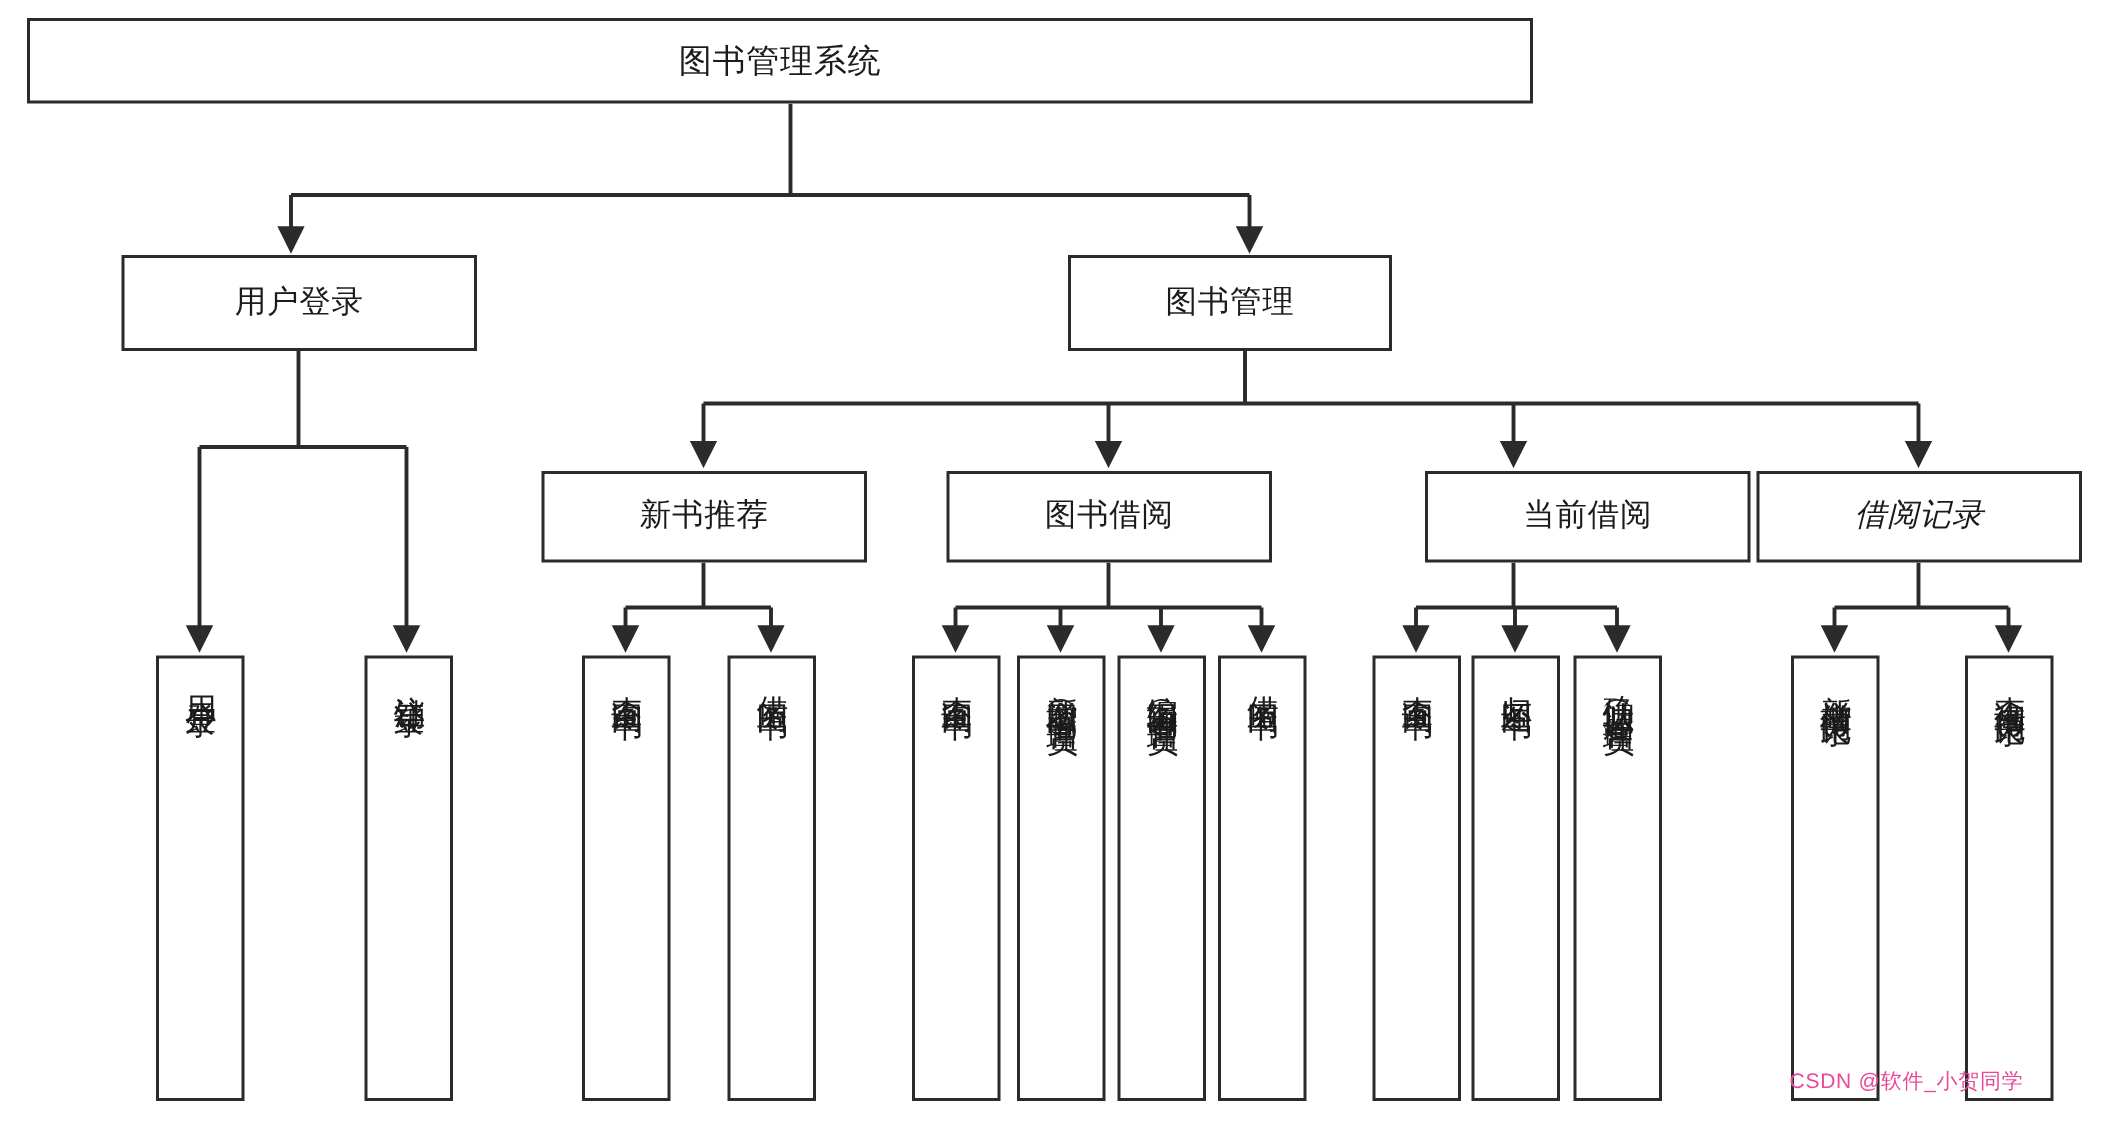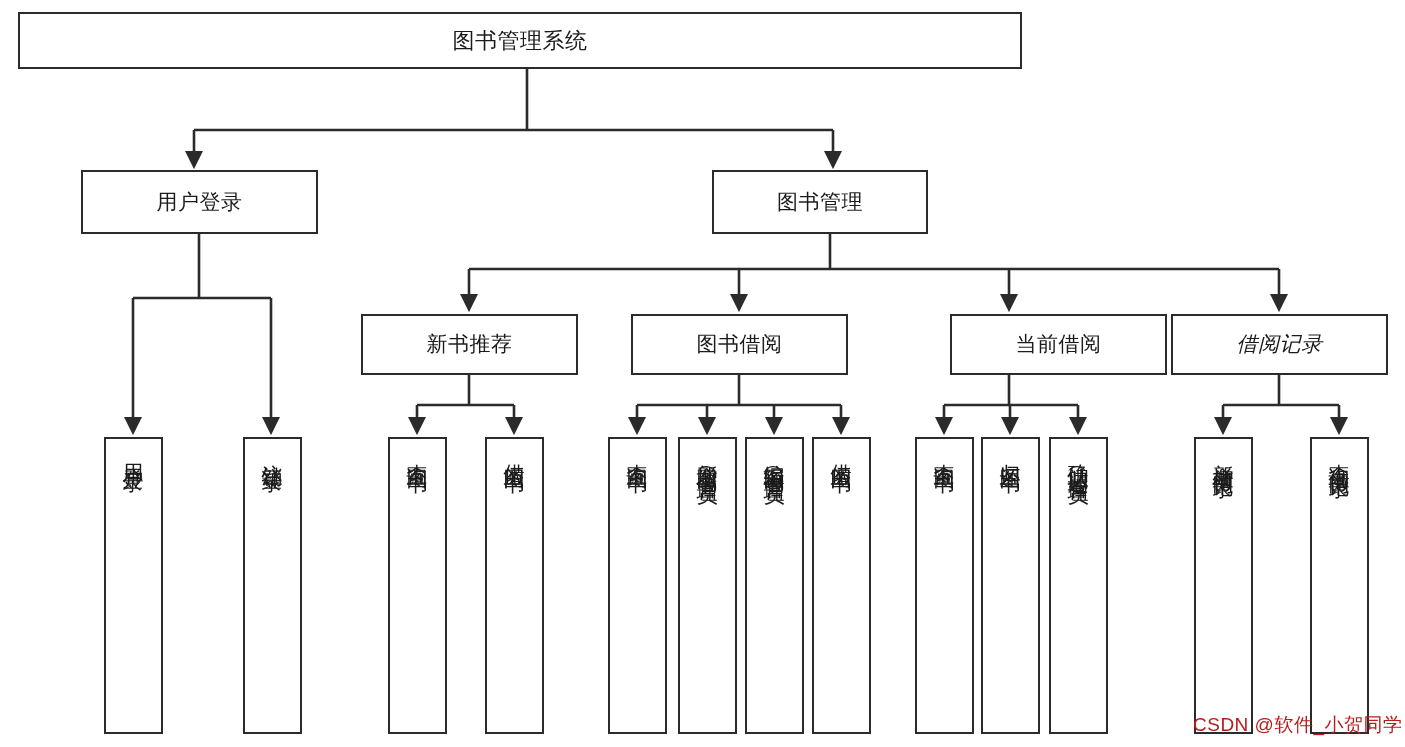--- a/index.html
+++ b/index.html
@@ -105,22 +105,22 @@
   #leaf-c1 { left: 915px; }
   #leaf-c2 { left: 981px; }
   #leaf-c3 { left: 1049px; }
   #leaf-r1 { left: 1194px; }
   #leaf-r2 { left: 1310px; }
 
   #watermark {
     position: absolute;
     left: 1193px;
     top: 712px;
-    font-size: 19px;
-    color: #b91c1c;
+    font-size: 14px;
+    color: #ec4899;
     letter-spacing: 0.5px;
     white-space: nowrap;
     pointer-events: none;
   }
 </style>
 </head>
 <body>
 
 <div id="diagram-root">
 

